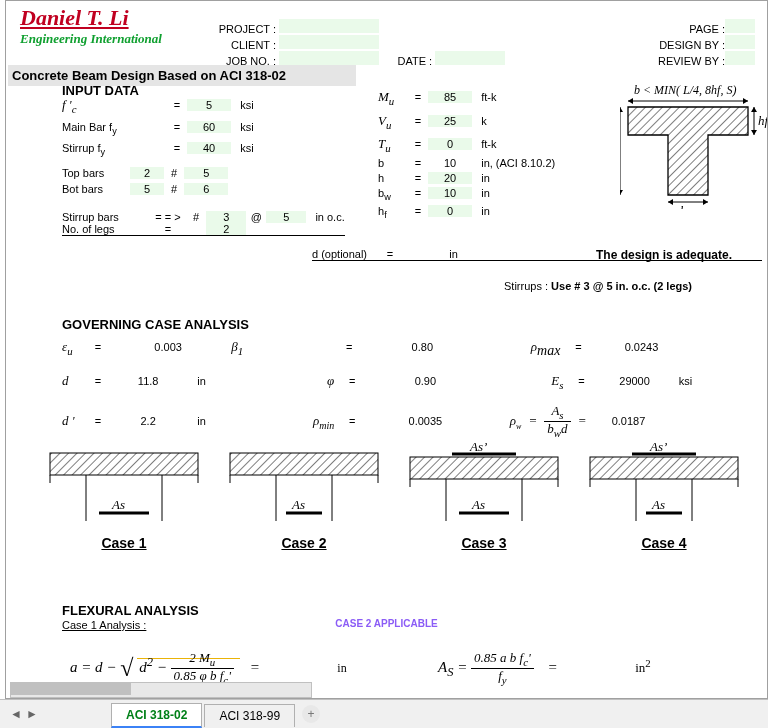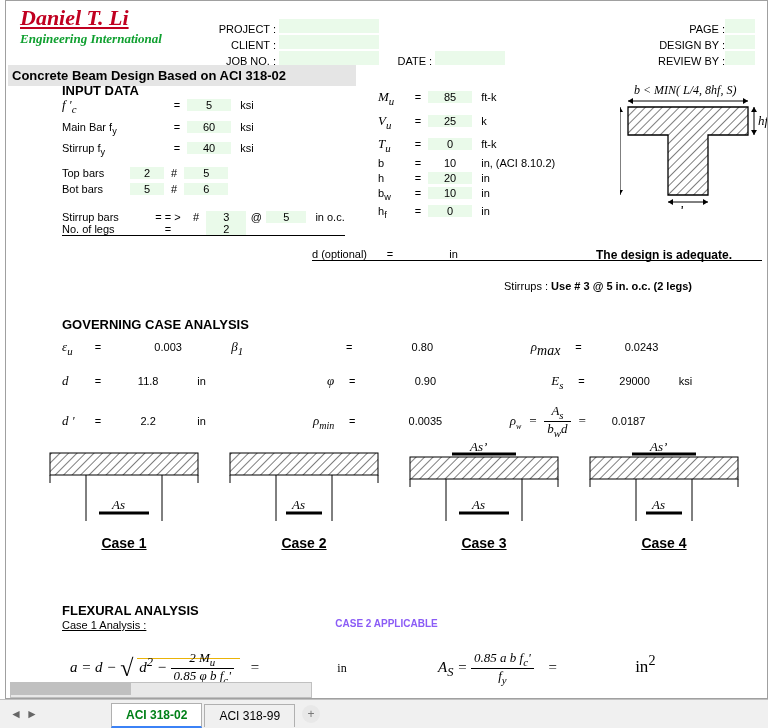--- a/index.html
+++ b/index.html
@@ -349,21 +349,21 @@
       <span style="font-style:normal; font-size:12px;">in</span>
     </div>
     <div class="formula" style="position:absolute; left:432px; top:650px;">
       <i>A</i><sub>S</sub> =
       <span class="frac">
         <span class="num">0.85 <i>a b f</i><sub>c</sub>'</span>
         <span class="den"><i>f</i><sub>y</sub></span>
       </span>
       <span style="padding:0 10px;">=</span>
       <span style="display:inline-block; width:60px;"></span>
-      <span style="font-style:normal; font-size:17px;">in<sup>2</sup></span>
+      <span style="font-style:normal; font-size:13px;">in<sup>2</sup></span>
     </div>
 
     <div class="hscroll" style="bottom:0; width:300px; left:4px;">
       <div class="thumb"></div>
     </div>
   </div>
 
   <div class="tabbar">
     <div class="tab-nav-btn">◄</div>
     <div class="tab-nav-btn">►</div>

